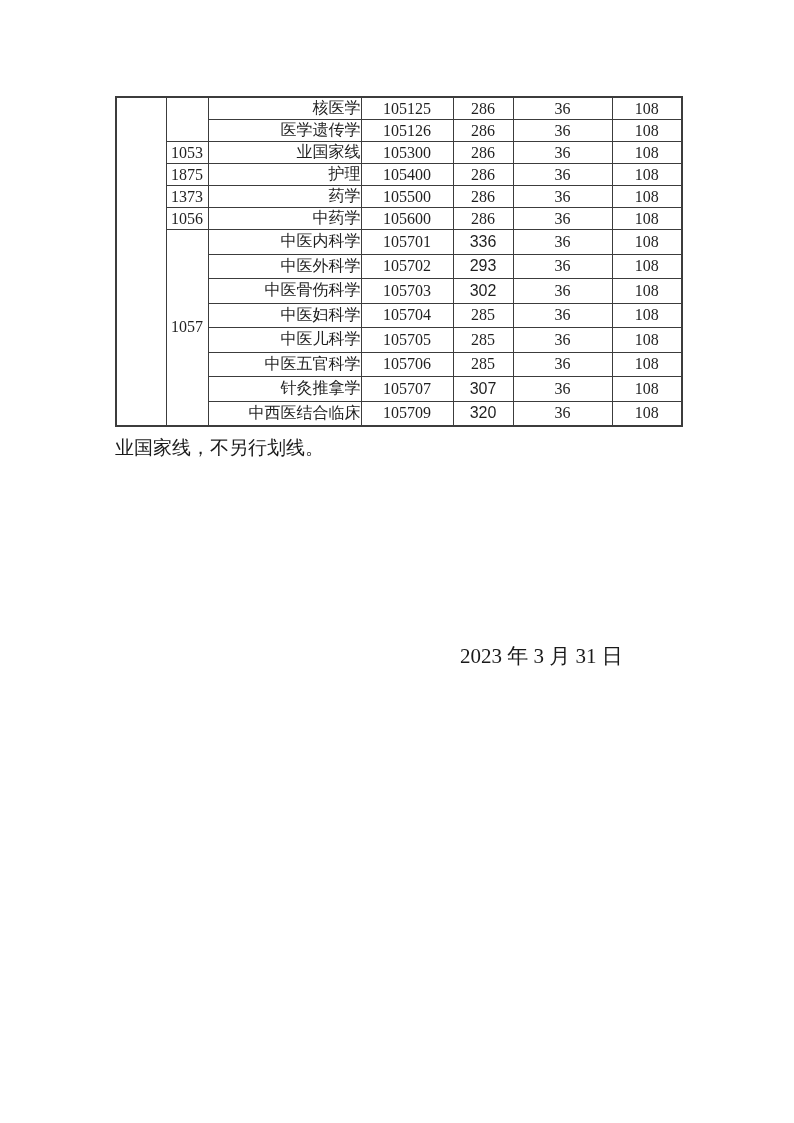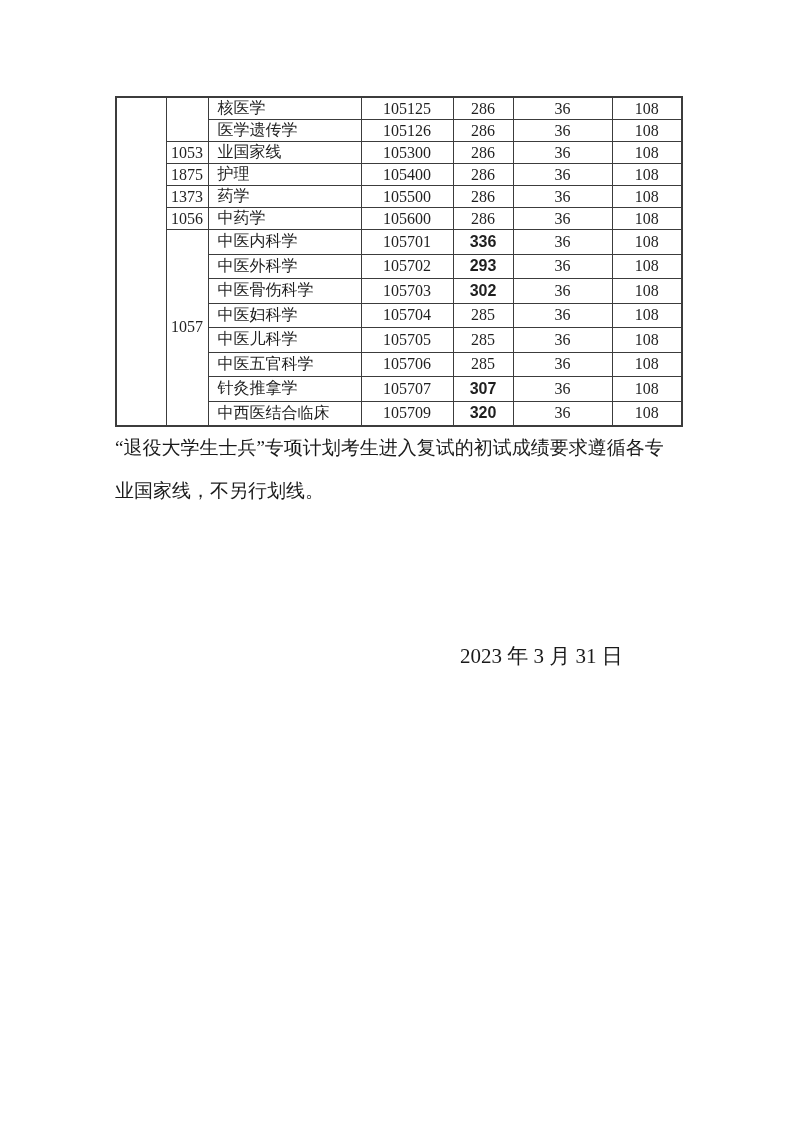--- a/index.html
+++ b/index.html
@@ -28,28 +28,28 @@
     border: 1px solid #3c3c3c;
     font-size: 16px;
     text-align: center;
     vertical-align: middle;
     padding: 0;
     color: #1f1f1f;
     overflow: hidden;
     white-space: nowrap;
   }
   table.score-table td.name-cell {
-    text-align: left;
+    text-align: right;
     padding-left: 9px;
   }
   tr.row-sm { height: 22px; }
   tr.row-lg { height: 24.5px; }
   td.bold-score {
     font-family: "Liberation Sans", "DejaVu Sans", sans-serif;
-    font-weight: 700;
+    font-weight: 400;
     font-size: 15px;
     color: #000000;
   }
   .note {
     position: absolute;
     left: 115px;
     top: 426px;
     width: 570px;
     font-size: 19px;
     color: #1a1a1a;
@@ -196,19 +196,18 @@
         <td class="name-cell">中西医结合临床</td>
         <td>105709</td>
         <td class="bold-score">320</td>
         <td>36</td>
         <td>108</td>
       </tr>
     </tbody>
   </table>
 
   <div class="note">
-    <div class="note-line">“退役大学生士兵”专项计划考生进入复试的初试成绩要求遵循各专</div>
     <div class="note-line">业国家线，不另行划线。</div>
   </div>
 
   <div class="sign-date">2023 年 3 月 31 日</div>
 
 </div>
 
 </body></html>

